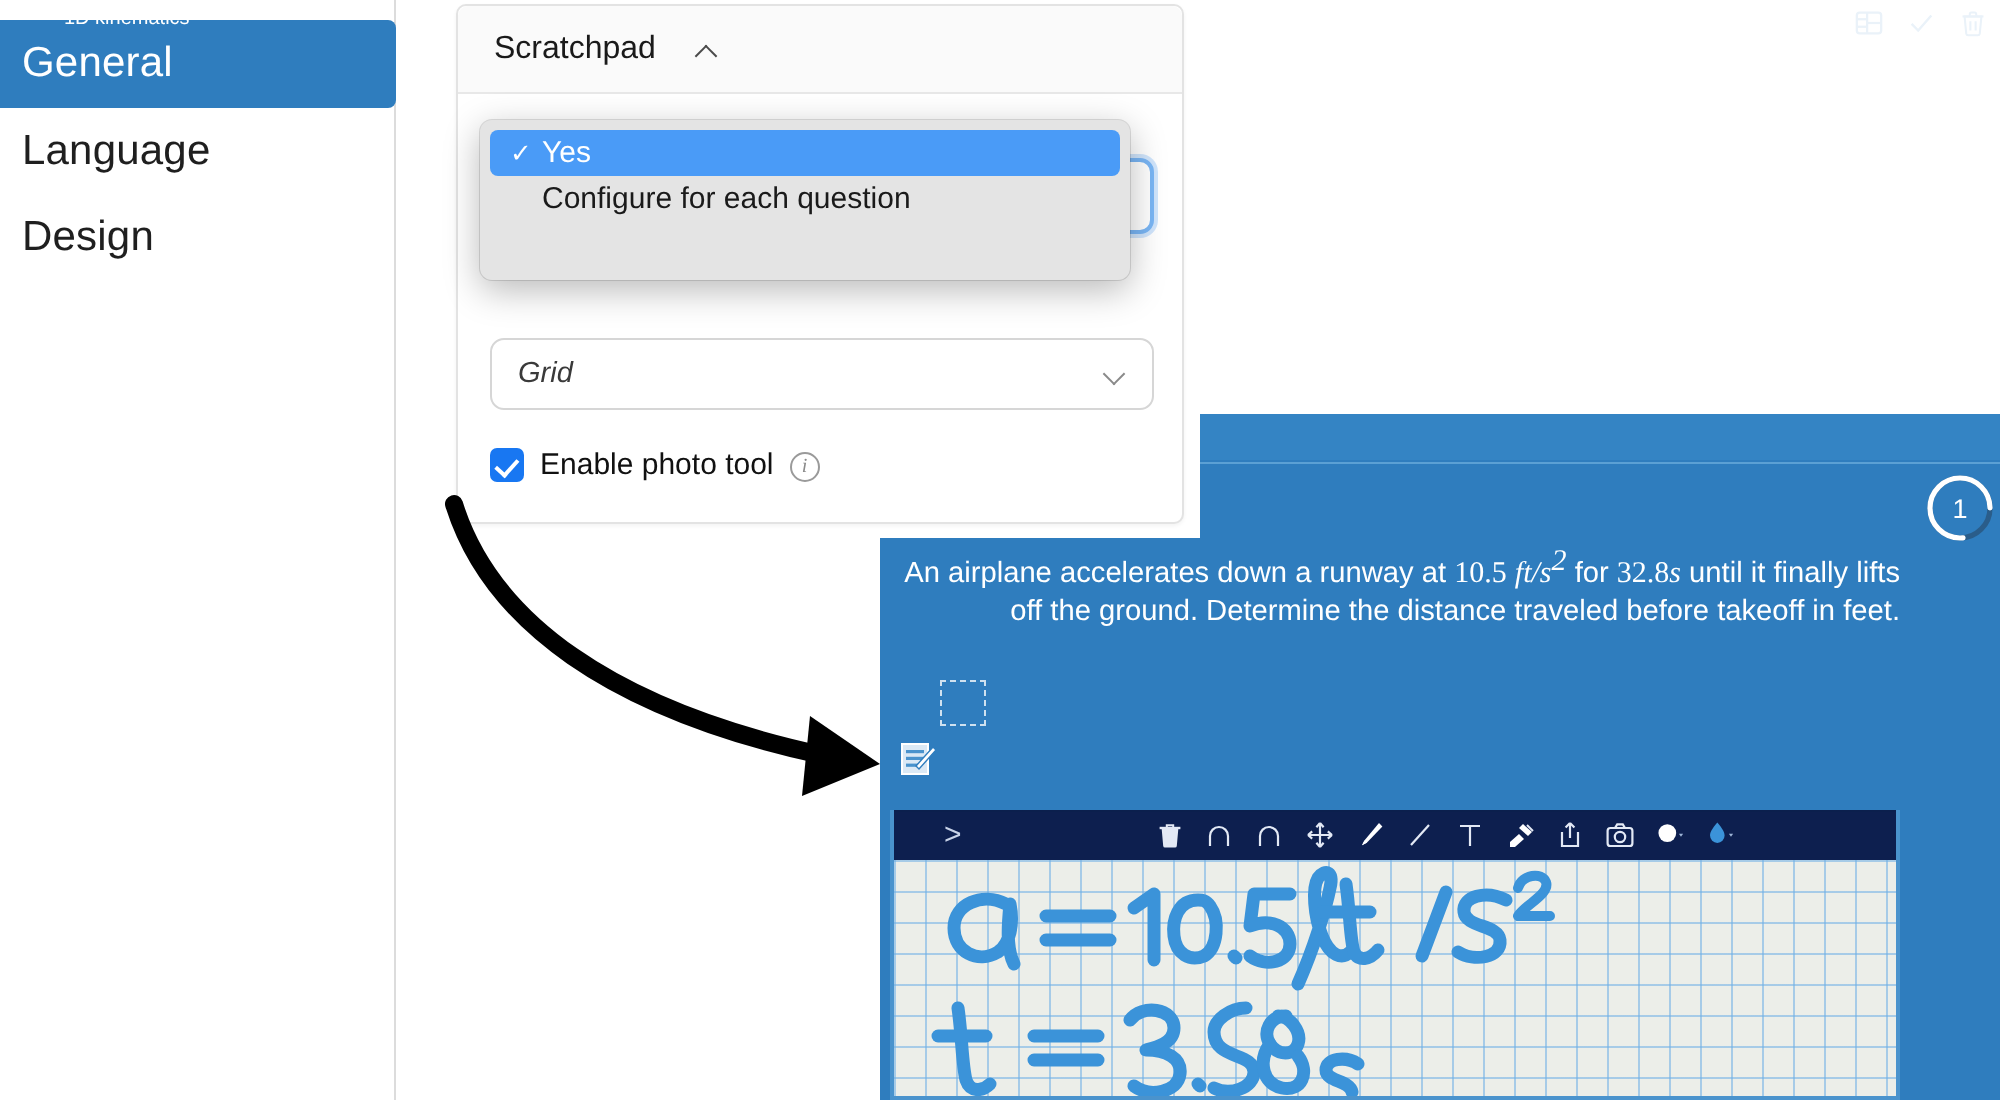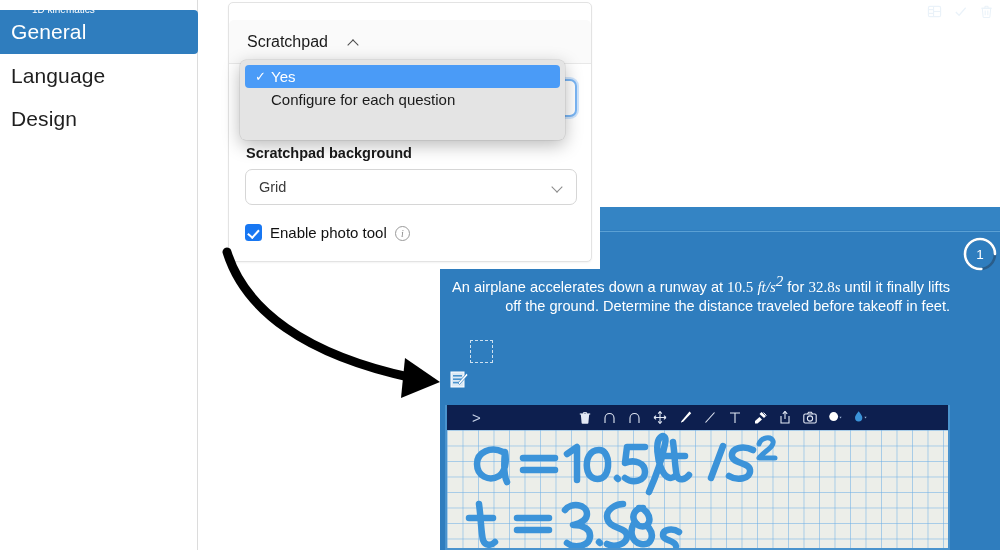--- a/index.html
+++ b/index.html
@@ -29,21 +29,21 @@
   .nav-language { top: 54px; }
   .nav-design { top: 97px; }
 
   
   .settings-panel {
     position: absolute; left: 228px; top: 2px; width: 364px; height: 260px;
     background: #ffffff; border: 1px solid #e3e3e3; border-radius: 5px;
     box-shadow: 0 1px 2px rgba(0,0,0,.05);
   }
   .panel-header {
-    position: absolute; left: 0; top: 17px; width: 100%; height: 44px;
+    position: absolute; left: 0; top: 0; width: 100%; height: 44px;
     background: #fafafa; border-bottom: 1px solid #e8e8e8;
     border-radius: 5px 5px 0 0;
     display: flex; align-items: center; padding-left: 18px; gap: 21px;
   }
   .panel-header-title { font-size: 16px; color: #1a1a1a; }
   .chev-up {
     width: 10px; height: 10px; position: relative; top: 1px;
   }
   .chev-up::before {
     content: ""; position: absolute; left: 0; top: 3px;
@@ -68,21 +68,21 @@
   }
 
   .field-label {
     position: absolute; left: 17px; top: 142px;
     font-size: 14.5px; font-weight: bold; color: #1a1a1a;
   }
   .select-box {
     position: absolute; left: 16px; top: 166px; width: 332px; height: 36px;
     background: #fff; border: 1px solid #d6d6d6; border-radius: 7px;
     display: flex; align-items: center; padding: 0 13px;
-    font-size: 14.5px; color: #3a3a3a;
+    font-size: 14.5px; color: #3a3a3a; font-style: italic;
   }
   .select-box .caret2 {
     position: absolute; right: 13px; top: 13px; width: 10px; height: 10px;
   }
   .select-box .caret2::before {
     content: ""; position: absolute; left: 0; top: 0;
     width: 7px; height: 7px; border-right: 1.4px solid #8a8a8a;
     border-bottom: 1.4px solid #8a8a8a; transform: rotate(45deg);
   }
 
@@ -236,21 +236,20 @@
   <div class="settings-panel">
     <div class="panel-header">
       <span class="panel-header-title">Scratchpad</span>
       <span class="chev-up"></span>
     </div>
 
     <div class="select-behind">
       <span class="caret"></span>
     </div>
 
-    <div class="field-label">Scratchpad background</div>
 
     <div class="select-box">
       <span>Grid</span>
       <span class="caret2"></span>
     </div>
 
     <div class="check-row">
       <span class="checkbox"></span>
       <span class="check-label">Enable photo tool</span>
       <span class="info-icon">i</span>

